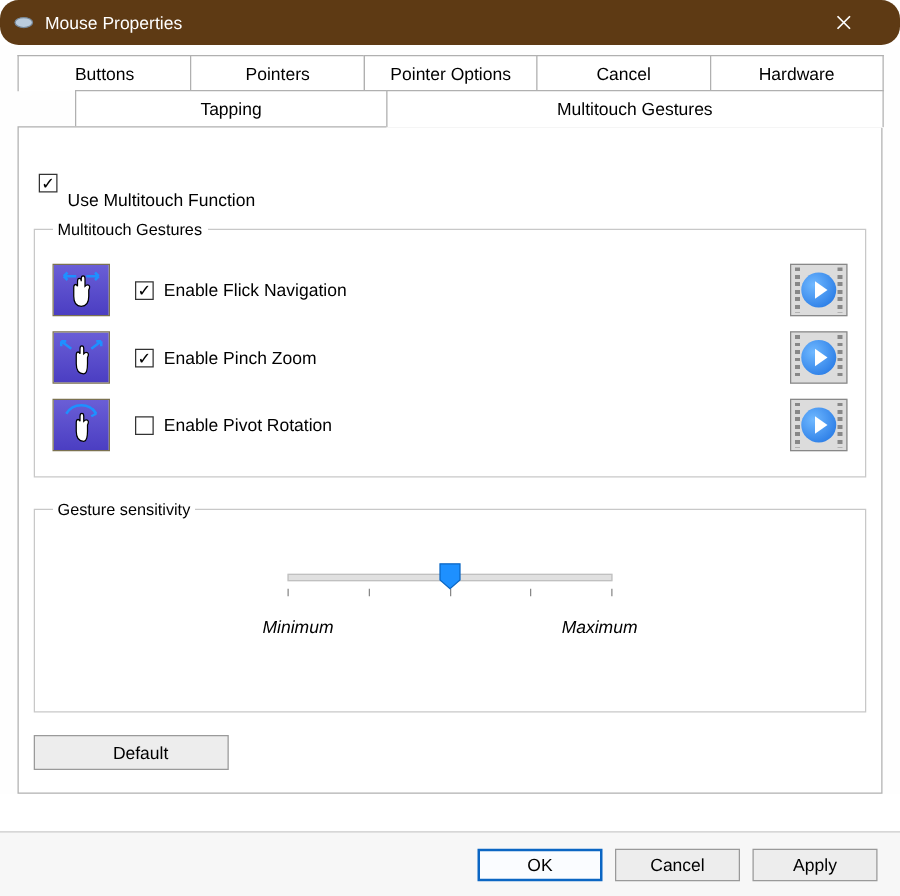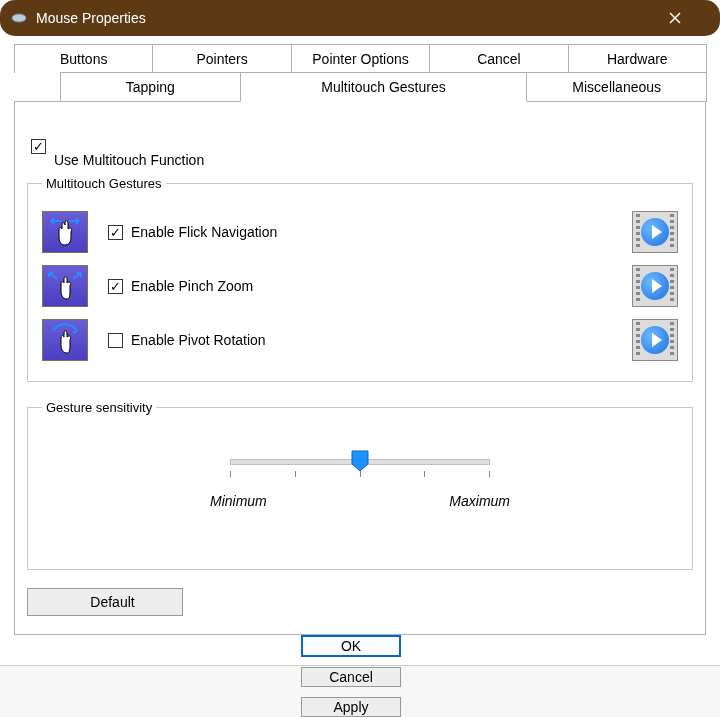--- a/index.html
+++ b/index.html
@@ -201,21 +201,20 @@
     position: absolute;
     bottom: 0; left: 0; right: 0;
     height: 52px;
     border-top: 1px solid #ccc;
     background: #f7f7f7;
     display: flex;
     align-items: center;
     justify-content: flex-end;
     padding-right: 18px;
     gap: 10px;
-    flex-direction: column;
   }
   .footer button {
     width: 100px; height: 26px;
     background: #ededed;
     border: 1px solid #9a9a9a;
     font-size: 14px;
     cursor: pointer;
   }
   .footer button.primary {
     border: 2px solid #0b66c3;
@@ -245,21 +244,20 @@
     <div class="tab-row tab-row1">
       <div class="tab">Buttons</div>
       <div class="tab">Pointers</div>
       <div class="tab">Pointer Options</div>
       <div class="tab">Cancel</div>
       <div class="tab">Hardware</div>
     </div>
     <div class="tab-row tab-row2">
       <div class="tab">Tapping</div>
       <div class="tab active wide">Multitouch Gestures</div>
-      <div class="tab">Miscellaneous</div>
     </div>
   </div>
 
   <div class="tab-panel">
     <div class="chk-row" style="margin-left:4px;">
       <span class="chk-box">✓</span>
       <span style="font-size:14px;margin-top:28px;">Use Multitouch Function</span>
     </div>
 
     <fieldset class="group">

